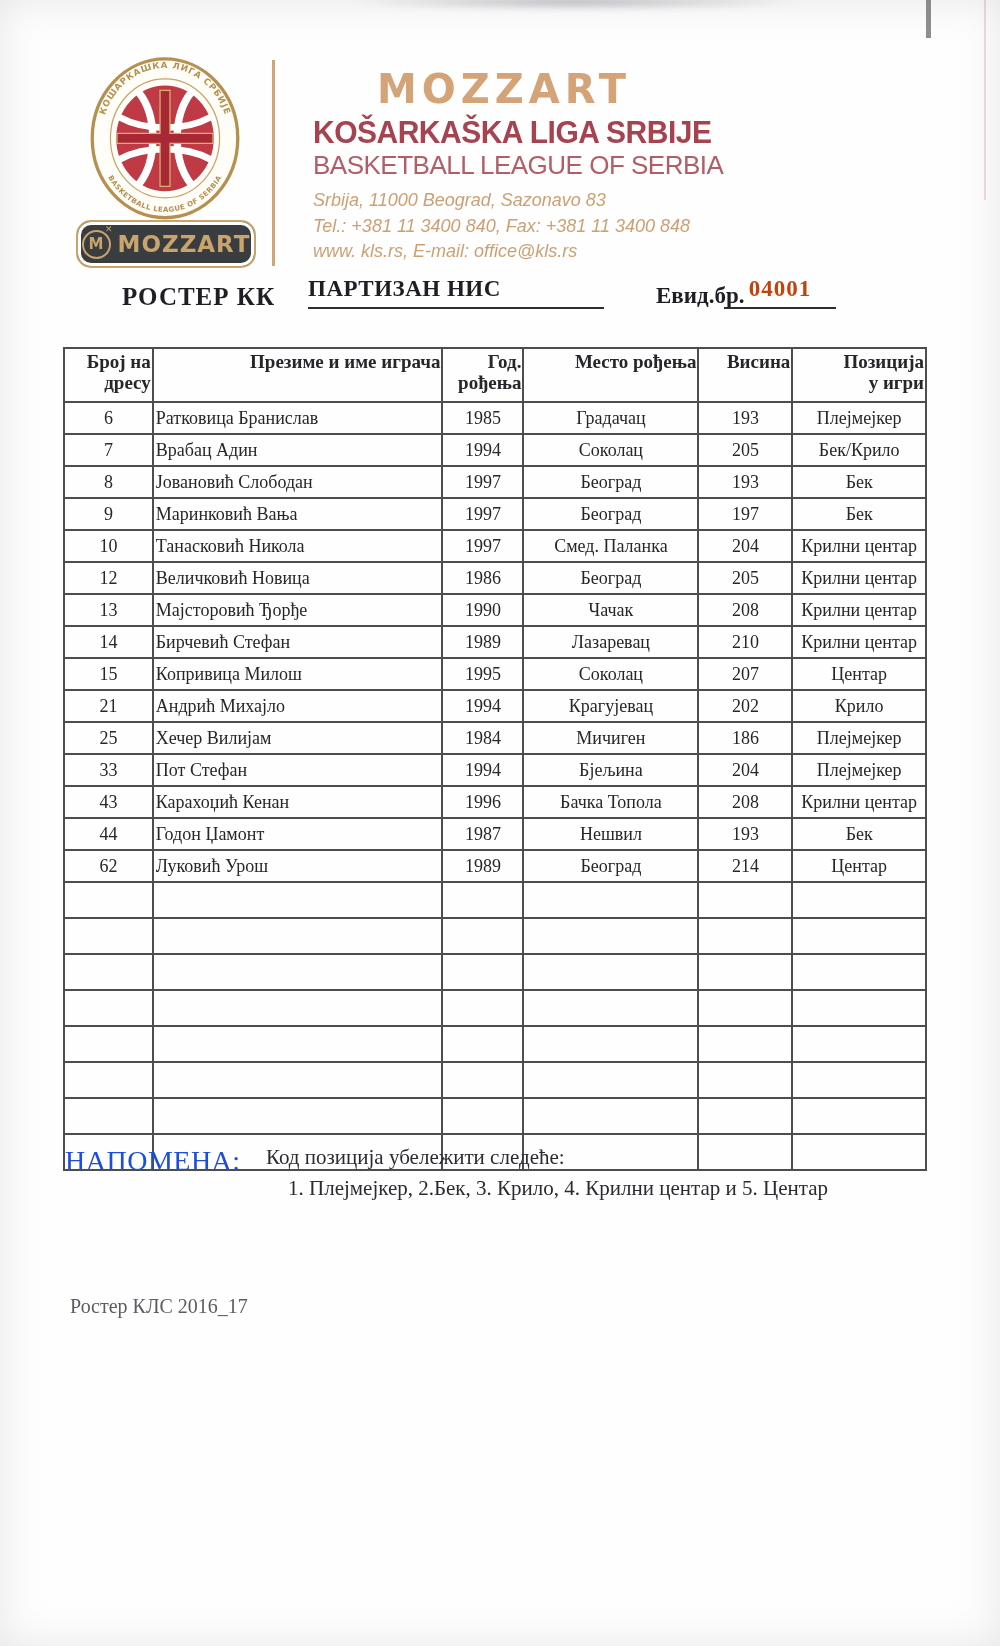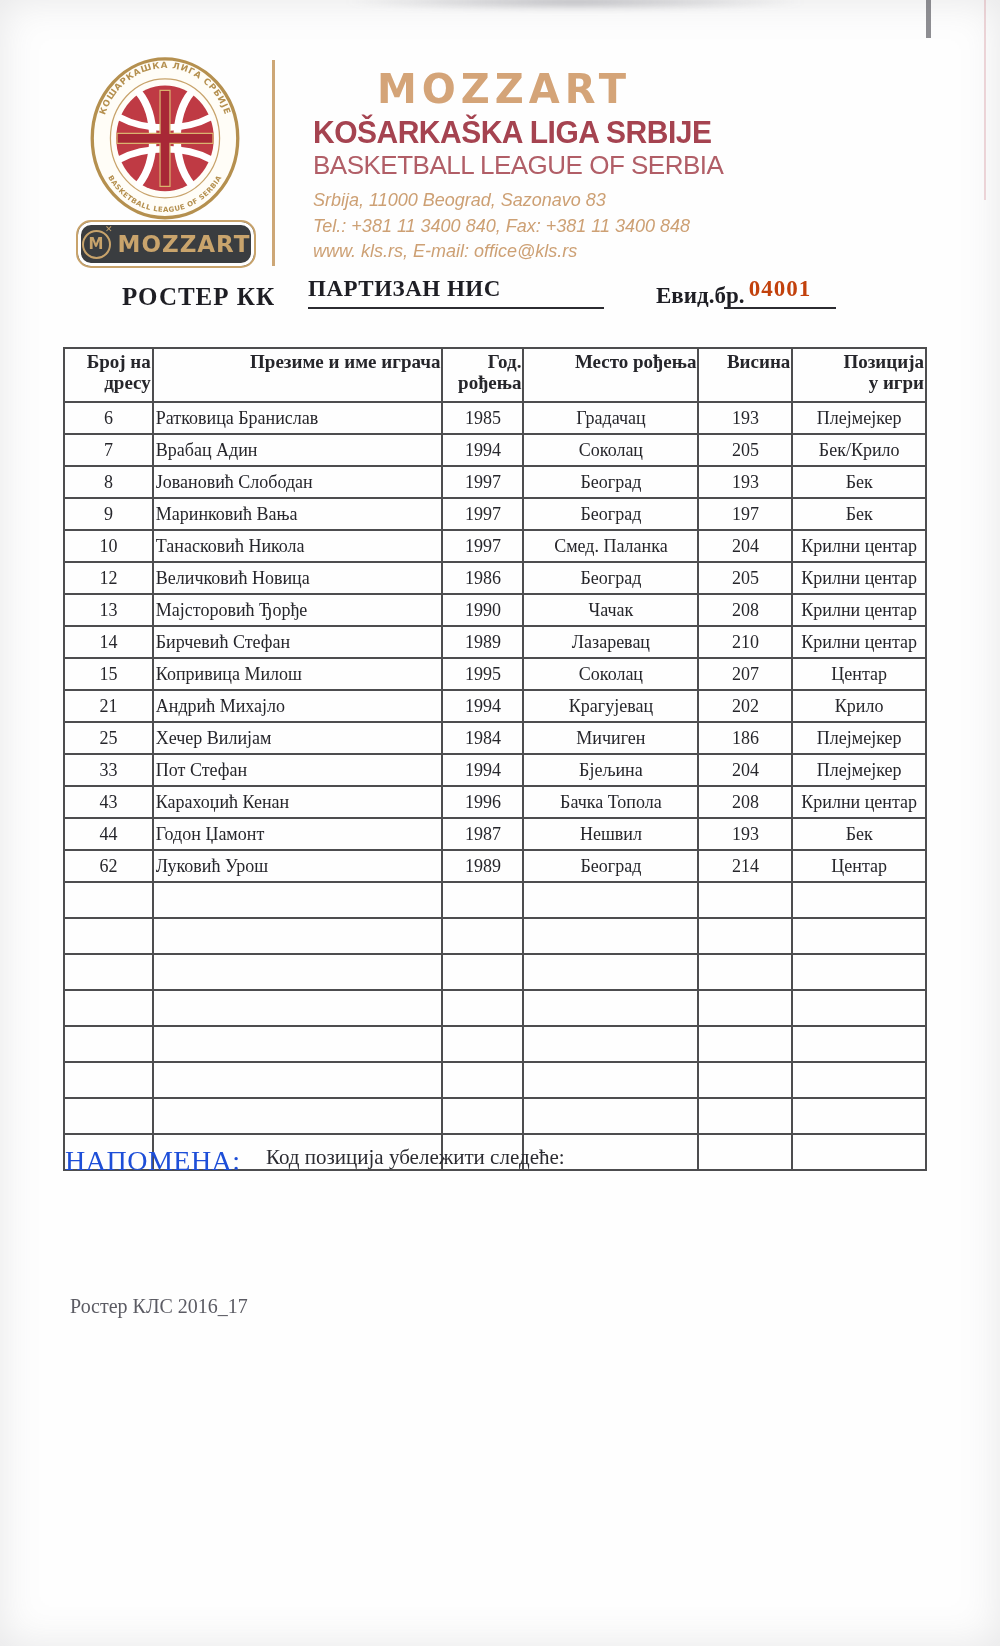--- a/index.html
+++ b/index.html
@@ -338,15 +338,16 @@
           <td></td>
           <td></td>
           <td></td>
           <td></td>
         </tr>
       </tbody>
   </table>
 
   <div class="note-label">НАПОМЕНА:</div>
   <div class="note-instruction">Код позиција убележити следеће:</div>
+  <div class="note-positions">1. Плејмејкер, 2.Бек, 3. Крило, 4. Крилни центар и 5. Центар</div>
 
   <div class="doc-ref">Ростер КЛС 2016_17</div>
 </div>
 
 </body></html>

